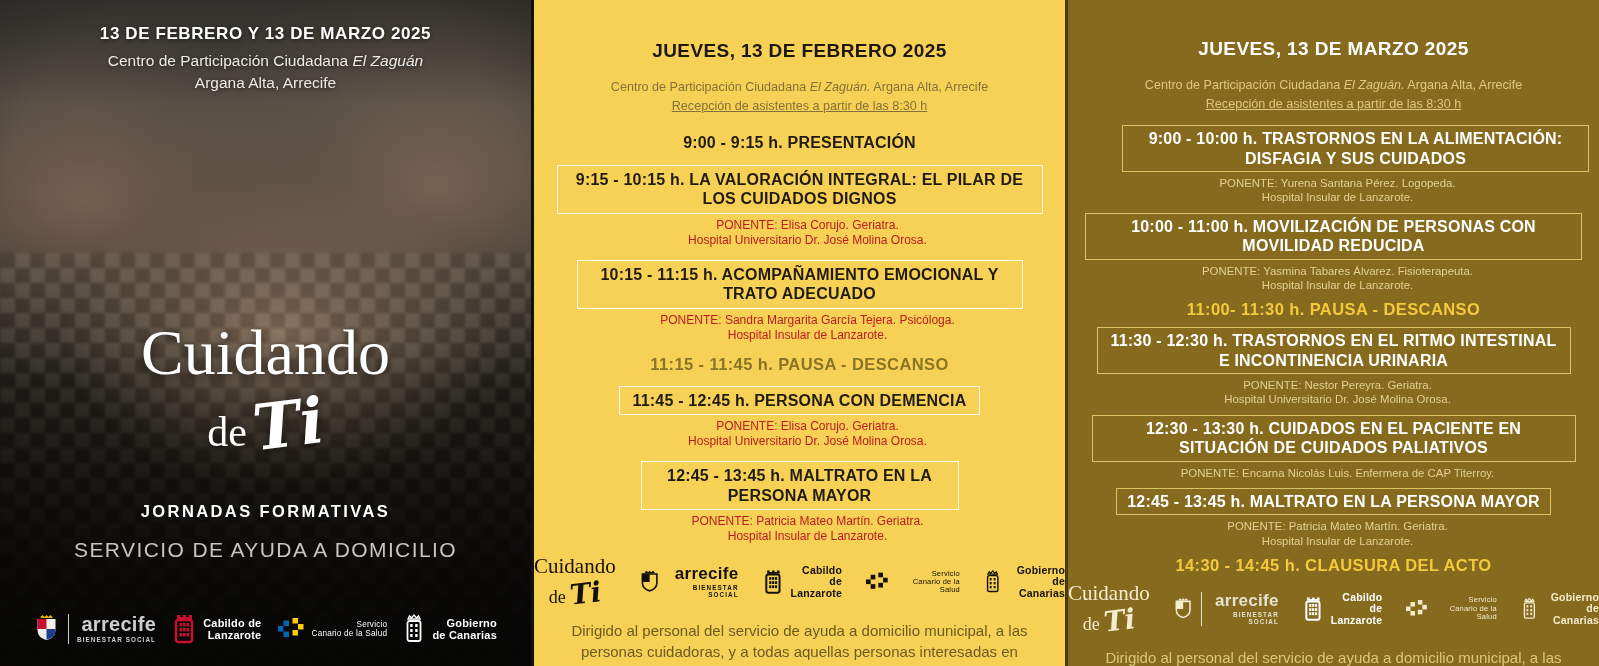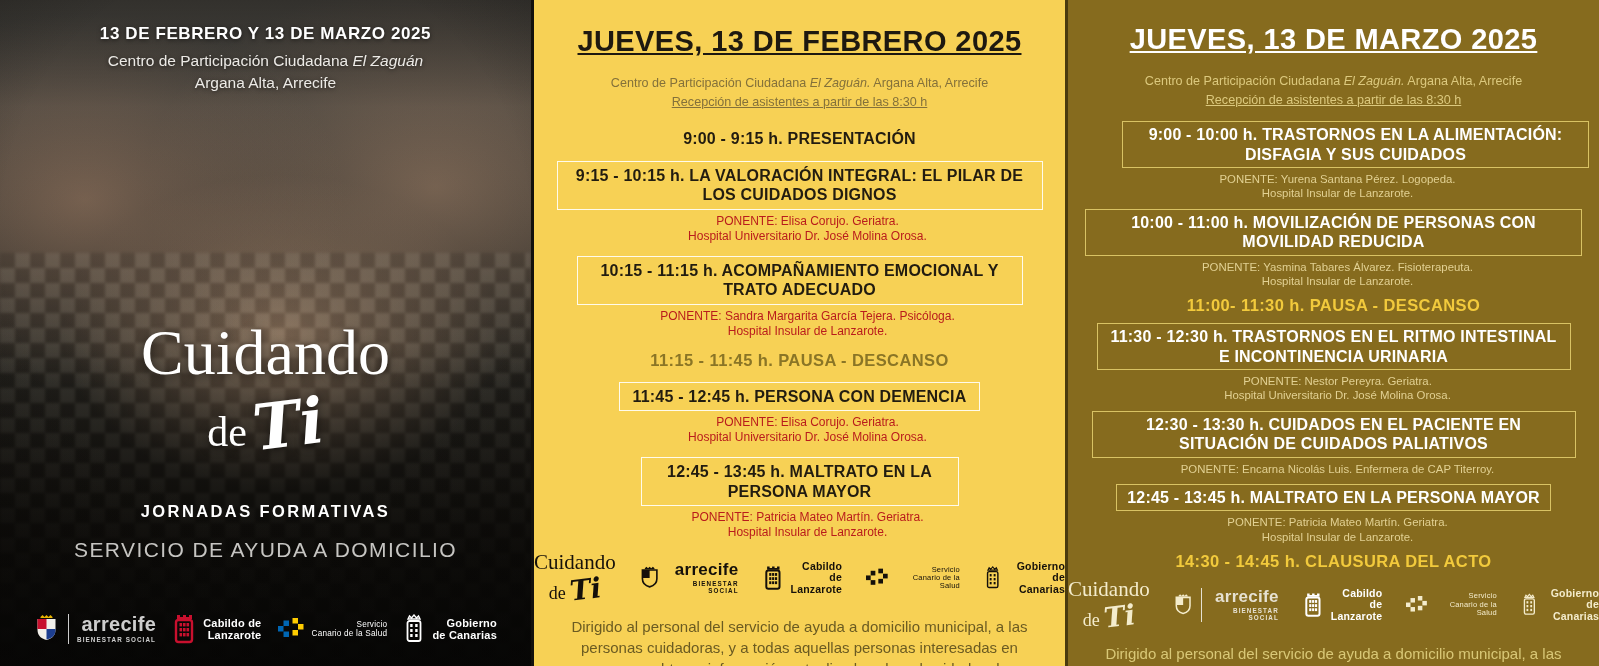--- a/index.html
+++ b/index.html
@@ -43,21 +43,21 @@
   .cuida-mini{font-family:"Liberation Serif",serif;text-align:center;line-height:1;}
   .cuida-mini .c1{font-size:21px;}
   .cuida-mini .c2{font-size:18px;margin-top:3px;}
   .cuida-mini .scriptT{font-size:1.55em;margin-left:4px;}
 
   
   .mid{width:534px;background:#F7D155;border-left:3px solid #13110c;color:#221c10;display:flex;flex-direction:column;}
   .right{width:534px;background:#866B1E;border-left:3px solid #4a3b0e;color:#fff;display:flex;flex-direction:column;}
   .sched-header{text-align:center;padding-top:22px;}
   .right .sched-header{padding-top:20px;}
-  .sched-title{margin:3px;font-size:29px;font-weight:bold;letter-spacing:.4px;text-decoration:underline;}
+  .sched-title{margin:18px;font-size:19px;font-weight:bold;letter-spacing:.4px;}
   .mid .sched-title{color:#1e1910;}
   .right .sched-title{color:#ffffff;}
   .sched-venue{margin-top:18px;font-size:12.6px;}
   .mid .sched-venue,.mid .sched-recep{color:#84713a;}
   .right .sched-venue,.right .sched-recep{color:#DCC97E;}
   .sched-recep{margin-top:5px;font-size:12.6px;text-decoration:underline;}
   .sched{flex:1;text-align:center;margin-top:20px;}
   .right .sched{margin-top:14px;}
   .entry{margin-bottom:12px;}
   .right .entry{margin-bottom:8px;}

